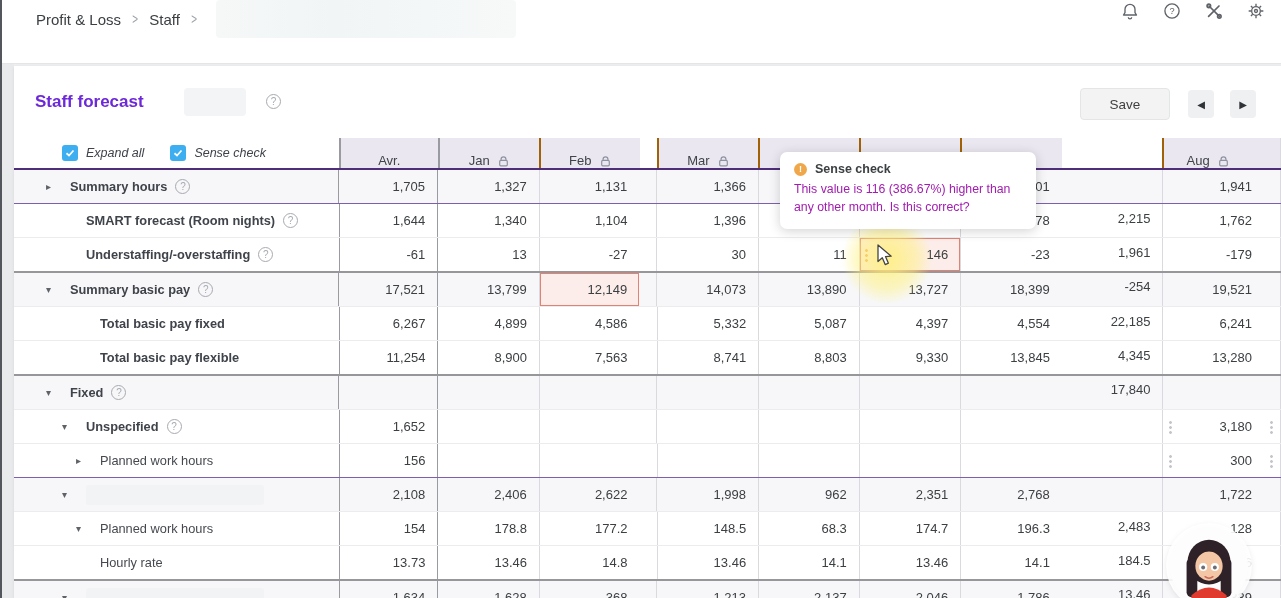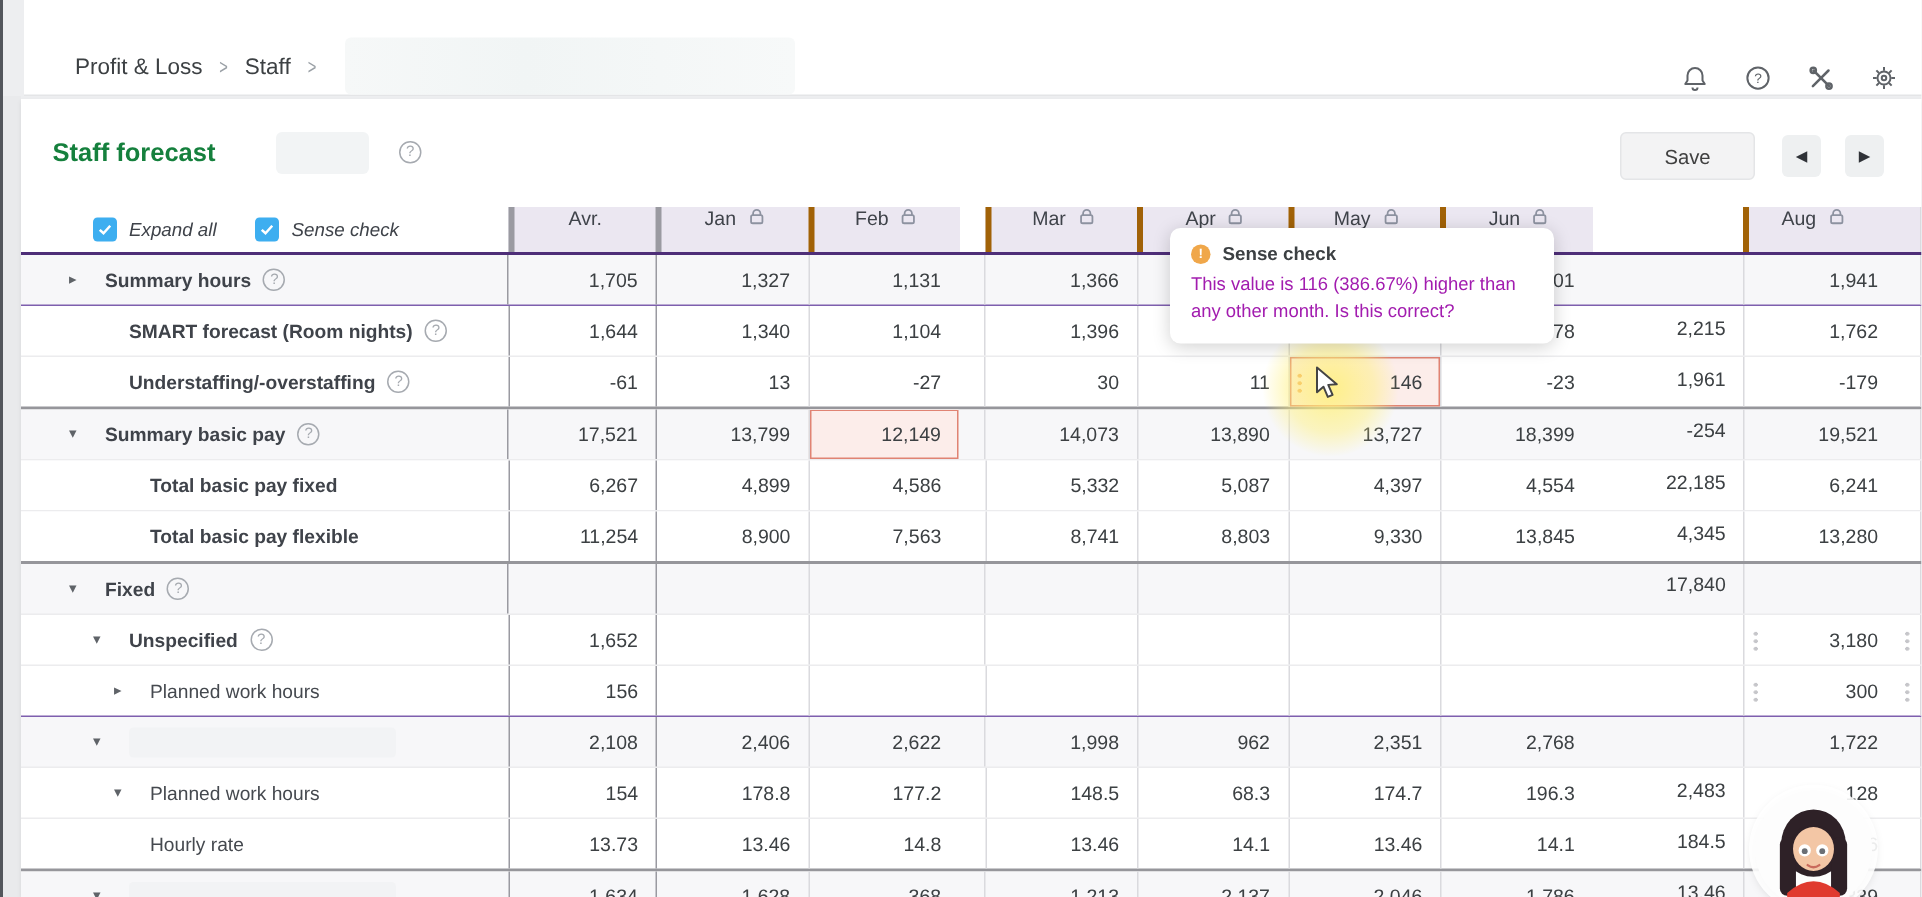--- a/index.html
+++ b/index.html
@@ -1,54 +1,54 @@
 <!DOCTYPE html>
 <html><head>
 <meta charset="utf-8">
 <style>
   html,body{margin:0;padding:0;width:1281px;height:598px;overflow:hidden;
     font-family:"Liberation Sans","DejaVu Sans",sans-serif;background:#edeef0;}
   *{box-sizing:border-box;}
 
   
-  .navbar{position:absolute;left:16px;top:0;right:0;height:64px;background:#fff;
-    border-bottom:1px solid #e4e5e7;display:flex;align-items:flex-end;z-index:3;gap:12px;}
+  .navbar{position:absolute;left:2px;top:0;right:0;height:64px;background:#fff;
+    border-bottom:1px solid #e4e5e7;display:flex;align-items:flex-start;z-index:3;gap:12px;}
   .edge-strip{position:absolute;left:0;top:0;width:2px;height:598px;background:#53565c;z-index:9;}
   .left-gutter{position:absolute;left:2px;top:64px;width:12px;height:534px;background:#e9eaec;z-index:2;}
   .crumbs{display:flex;align-items:center;gap:10px;padding-left:34px;font-size:15px;color:#3c4043;}
   .crumb-sep{color:#9aa0a6;font-size:14px;transform:scaleX(.7);}
   .crumb-redact{width:300px;height:38px;margin-left:8px;border-radius:4px;
     background:linear-gradient(90deg,#f6f8f8,#f1f5f5 40%,#f7f9f9);}
   .nav-icons{margin-left:auto;display:flex;align-items:center;gap:20px;padding-right:14px;}
   .nav-icon{width:22px;height:22px;display:flex;align-items:center;justify-content:center;cursor:pointer;}
 
   
   .card{position:absolute;left:14px;top:66px;width:1267px;height:532px;background:#fff;
     box-shadow:0 1px 3px rgba(0,0,0,.08);overflow:hidden;z-index:3;}
-  .page-title{position:absolute;left:21px;top:26px;font-size:17px;font-weight:bold;color:#15803d;}
+  .page-title{position:absolute;left:21px;top:26px;font-size:17px;font-weight:bold;color:#6d28d9;}
   .title-redact{position:absolute;left:170px;top:22px;width:62px;height:28px;border-radius:4px;background:#f2f4f5;}
   .title-help{position:absolute;left:244px;top:28px;}
   .helpi{display:inline-flex;width:15px;height:15px;border:1.2px solid #a6aab0;border-radius:50%;
     color:#a6aab0;font-size:10px;align-items:center;justify-content:center;flex:none;margin-left:8px;}
   .btn-save{position:absolute;left:1066px;top:22px;width:90px;height:32px;background:#f3f3f4;
     border:1px solid #e4e5e7;border-radius:4px;color:#404040;font-size:13.5px;
     display:flex;align-items:center;justify-content:center;text-align:center;}
   .btn-arrow{position:absolute;top:24px;width:26px;height:28px;background:#eef0f1;border-radius:4px;
     display:flex;align-items:center;justify-content:center;font-size:10px;color:#2f3237;cursor:pointer;}
   .btn-prev{left:1174px;} .btn-next{left:1216px;}
 
   
   .thead{position:absolute;left:0;top:72px;width:1267px;height:32px;display:flex;
     border-bottom:2px solid #4e2e78;}
   .hlabelcol{width:329px;background:#fff;display:flex;align-items:center;padding-left:48px;gap:26px;}
   .chk-wrap{display:flex;align-items:center;gap:8px;cursor:pointer;}
   .chk{width:16px;height:16px;border-radius:3px;background:#3daef0;display:flex;align-items:center;justify-content:center;}
   .chk svg{display:block;}
   .chk-label{font-size:12.5px;color:#3f434a;font-style:italic;}
-  .hcell{background:#ebe7f1;border-left:4px solid #a16207;display:flex;align-items:flex-start;
+  .hcell{background:#ebe7f1;border-left:2px solid #a16207;display:flex;align-items:flex-end;
     justify-content:center;gap:7px;font-size:13px;color:#3f434a;cursor:pointer;}
   .tbody{position:absolute;left:0;top:104px;width:1267px;}
   .trow{display:flex;height:34px;background:#fff;border-bottom:1px solid #ececee;}
   .trow.shaded{background:#f7f7f9;}
   .trow.div-purple{border-bottom:1px solid #7e5fae;}
   .trow.div-dark{border-bottom:2px solid #96969b;height:35px;}
   .lcell{width:329px;display:flex;align-items:center;font-size:12.8px;color:#45494f;}
   .ind0{padding-left:32px;}.ind1{padding-left:48px;}.ind2{padding-left:62px;}
   .arrow{width:24px;flex:none;font-size:10px;color:#5f6368;cursor:pointer;}
   .rlabel{white-space:nowrap;}

